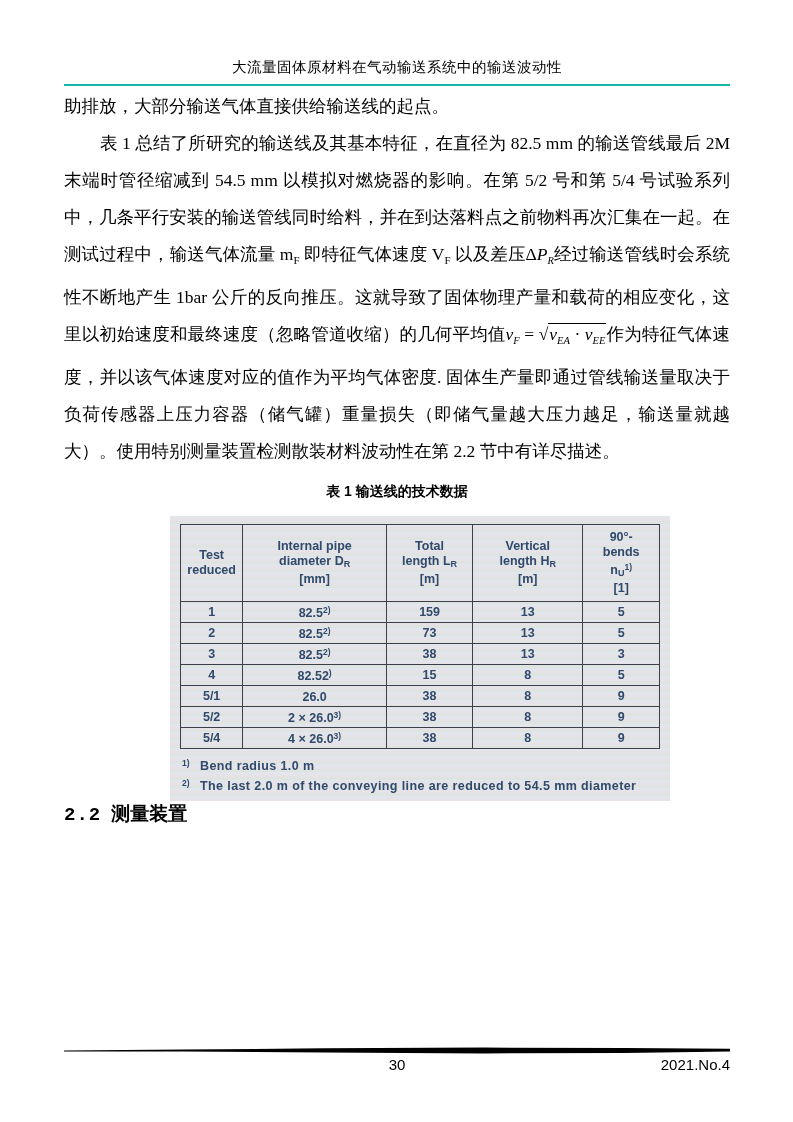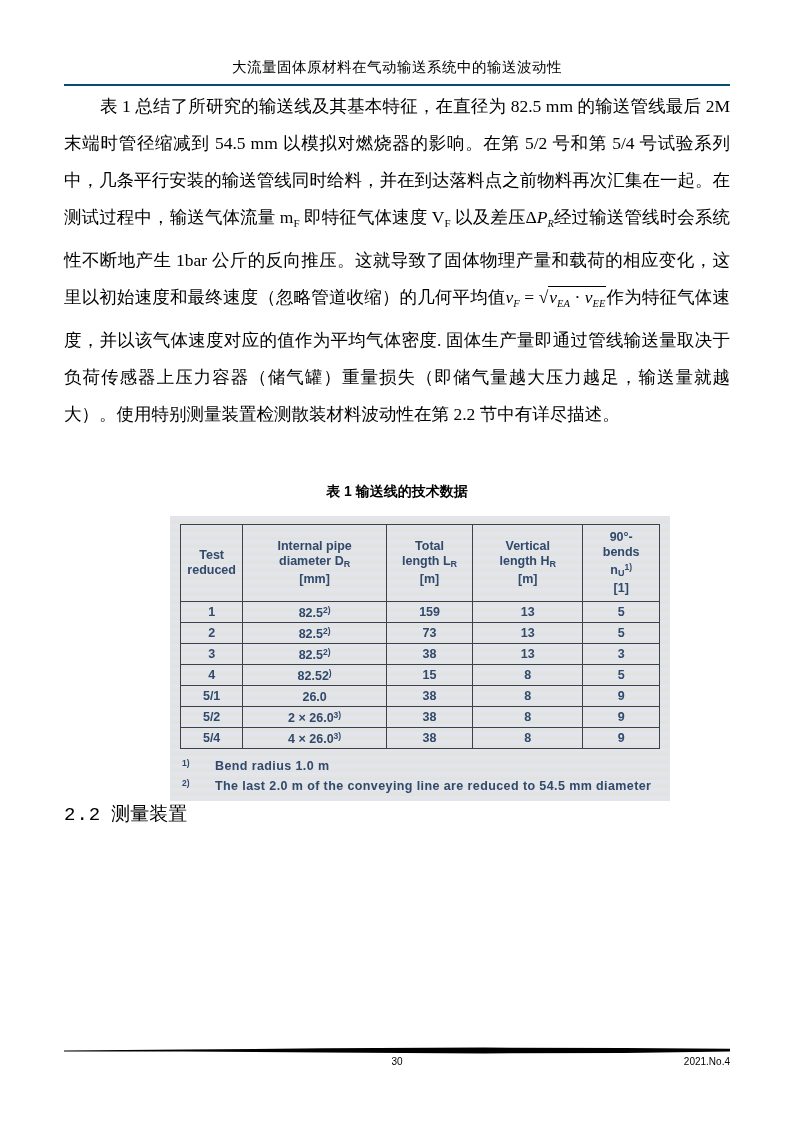--- a/index.html
+++ b/index.html
@@ -12,21 +12,21 @@
     color: #000;
     overflow: hidden;
   }
   .page { position: absolute; inset: 0; background: #fff; }
 
   
   .running-head {
     position: absolute; top: 58px; left: 64px; width: 666px;
     text-align: center; font-size: 14.5px; letter-spacing: 0.5px;
     padding-bottom: 7px;
-    border-bottom: 2px solid #0c4a6e;
+    border-bottom: 2px solid #14b8a6;
   }
 
   
   .content-a { position: absolute; top: 88px; left: 64px; width: 666px; }
   p.body {
     margin: 0; font-size: 17.5px; line-height: 37px;
     text-align: justify; text-justify: inter-ideograph;
   }
   p.body.indent { text-indent: 2.05em; }
   .bsub { font-size: 11px; vertical-align: -4px; letter-spacing: 0; }
@@ -66,49 +66,50 @@
   table.data td { height: 21px; padding: 0 2px; }
   .tsub { font-size: 9px; vertical-align: -2px; }
   .tsup { font-size: 8.5px; vertical-align: 4px; }
   td sup.cellsup { font-size: 8.5px; vertical-align: 4px; }
   .col-series { width: 13%; } .col-dia { width: 30%; } .col-len { width: 18%; }
   .col-h { width: 23%; } .col-bends { width: 16%; }
 
   .footnotes { margin-top: 6px; padding-left: 2px; }
   .fnote { font-size: 12.5px; line-height: 17px; white-space: nowrap; }
   .fnote sup { font-size: 8.5px; vertical-align: 4px; display: inline-block; width: 16px; }
-  .fnote span { margin-left: 17px; letter-spacing: 0.4px; }
+  .fnote span { margin-left: 2px; letter-spacing: 0.4px; }
 
   
   .section-block { position: absolute; top: 800px; left: 64px; width: 666px; }
   .section-heading {
     font-family: "Liberation Sans", "DejaVu Sans", sans-serif;
-    font-weight: normal; font-size: 19px; line-height: 28px; margin: 0;
+    font-weight: bold; font-size: 19px; line-height: 28px; margin: 0;
   }
   .section-heading .secnum { font-family: "Liberation Mono", "DejaVu Sans Mono", monospace; letter-spacing: 1px; margin-right: 10px; }
   .section-block p.body { margin-top: 18px; }
 
   
   .footer { position: absolute; top: 1046px; left: 64px; width: 666px; }
   .footer-rule { display: block; width: 666px; height: 10px; }
   .footer-labels { position: relative; width: 100%; margin-top: 0px;
-    font-family: "Liberation Sans", "DejaVu Sans", sans-serif; font-size: 10px; }
+    font-family: "Liberation Sans", "DejaVu Sans", sans-serif; font-size: 15px; }
   .page-number { display: block; text-align: center; }
   .issue-label { position: absolute; right: 0; top: 0; }
 </style>
 </head>
 <body>
 
 <div class="page">
 
   <div class="running-head">
     <span>大流量固体原材料在气动输送系统中的输送波动性</span>
   </div>
 
   <div class="content-a">
+    <p class="body"><span>助排放，大部分输送气体直接供给输送线的起点。</span></p>
     <p class="body indent"><span>表 1 总结了所研究的输送线及其基本特征，在直径为 82.5 mm 的输送管线最后 2M 末端时管径缩减到 54.5 mm 以模拟对燃烧器的影响。在第 5/2 号和第 5/4 号试验系列中，几条平行安装的输送管线同时给料，并在到达落料点之前物料再次汇集在一起。在测试过程中，输送气体流量 m</span><span class="bsub">F</span><span> 即特征气体速度 V</span><span class="bsub">F</span><span> 以及差压Δ</span><span class="fvar">P</span><span class="fsub">R</span><span>经过输送管线时会系统性不断地产生 1bar 公斤的反向推压。这就导致了固体物理产量和载荷的相应变化，这里以初始速度和最终速度（忽略管道收缩）的几何平均值</span><span class="fvar">v</span><span class="fsub">F</span><span> = </span><span>√</span><span class="radicand"><span class="fvar">v</span><span class="fsub">EA</span><span> · </span><span class="fvar">v</span><span class="fsub">EE</span></span><span>作为特征气体速度，并以该气体速度对应的值作为平均气体密度. 固体生产量即通过管线输送量取决于负荷传感器上压力容器（储气罐）重量损失（即储气量越大压力越足，输送量就越大）。使用特别测量装置检测散装材料波动性在第 2.2 节中有详尽描述。</span></p>
   </div>
 
   <div class="figure-area">
     <div class="table-caption">表 1 输送线的技术数据</div>
     <div class="figure">
       <table class="data">
         <colgroup>
           <col class="col-series">
             <col class="col-dia">

